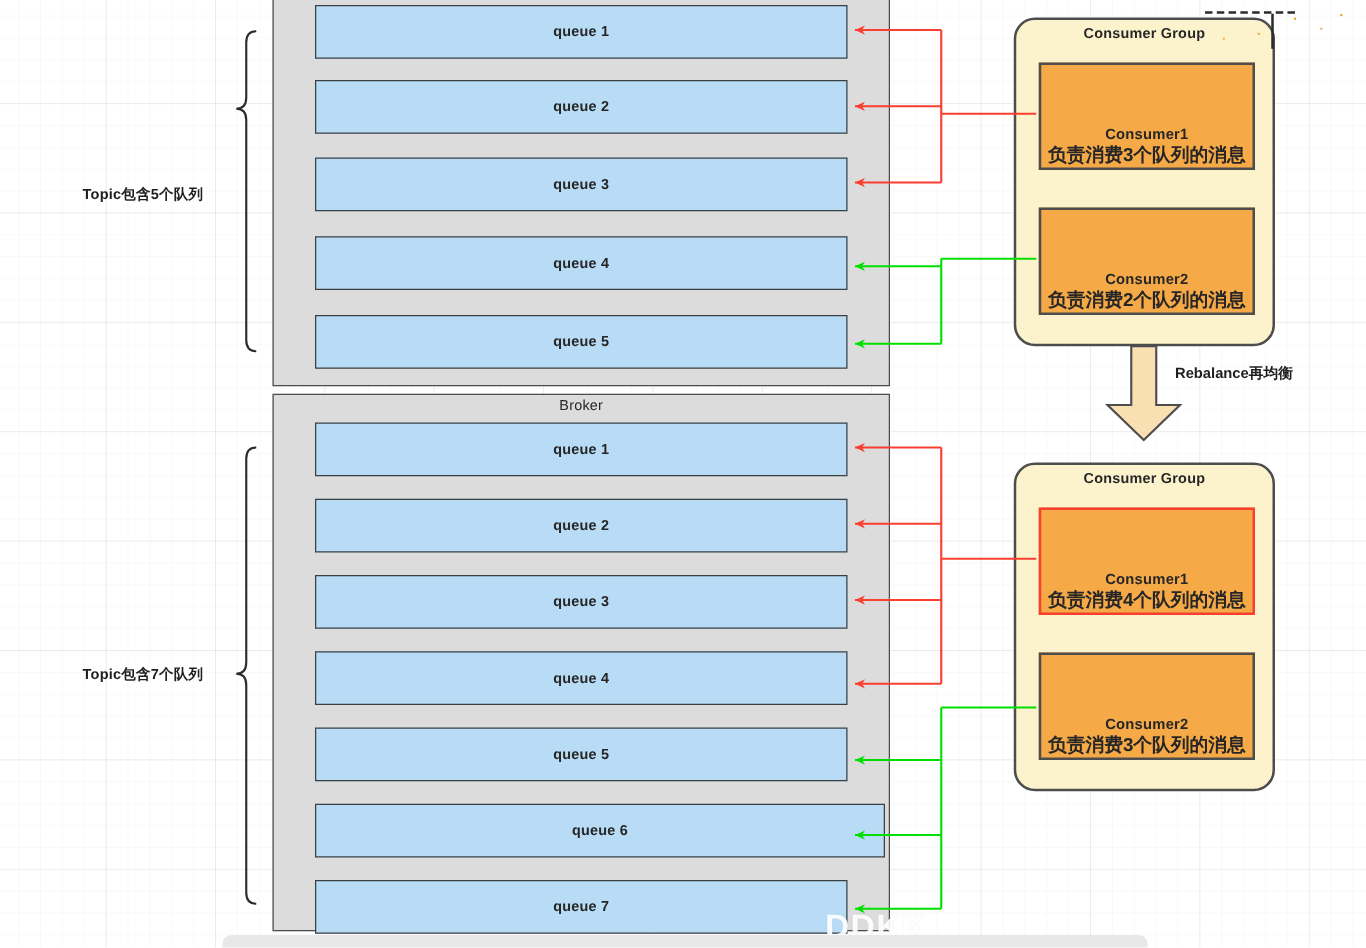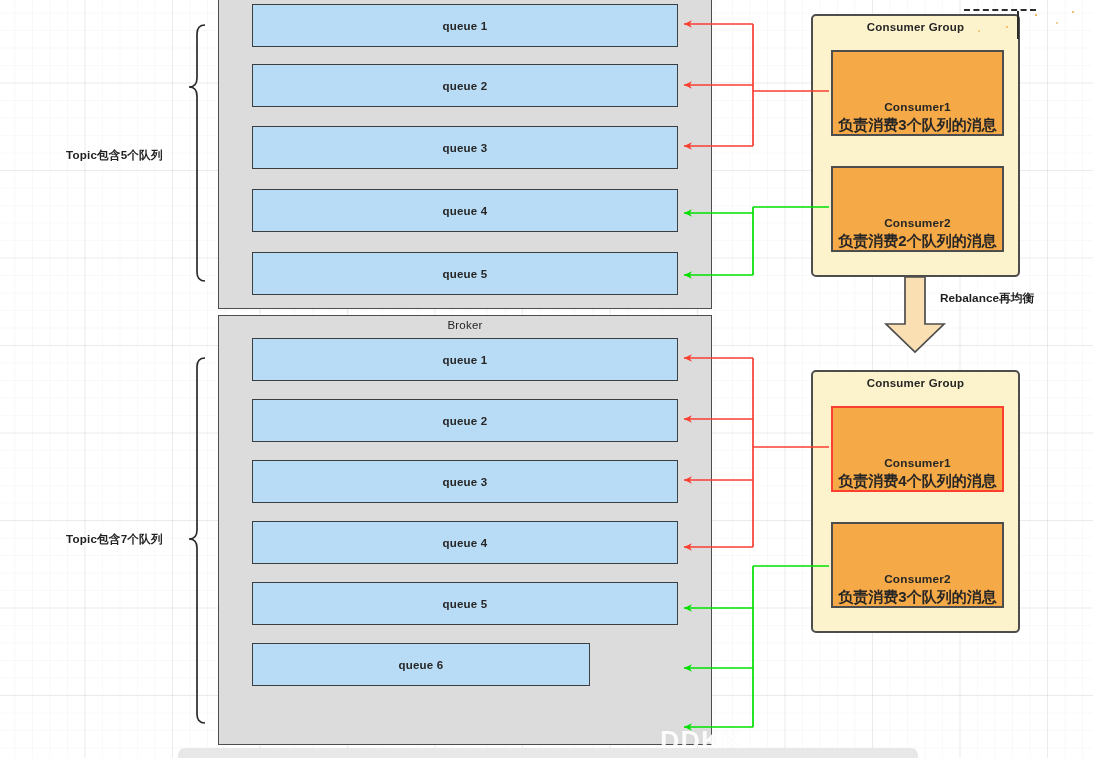--- a/index.html
+++ b/index.html
@@ -52,21 +52,21 @@
     font-weight: bold;
     color: #262626;
     letter-spacing: .2px;
   }
 
   
   .cgroup {
     position: absolute;
     background: #fcf3cd;
     border: 2px solid #4d4d4d;
-    border-radius: 5px;
+    border-radius: 17px;
   }
   .cgroup-title {
     position: absolute;
     top: 5px; left: 0; right: 0;
     text-align: center;
     font-size: 11.5px;
     font-weight: bold;
     color: #262626;
     letter-spacing: .2px;
   }
@@ -182,22 +182,25 @@
     </div>
     <div class="queue" style="left:33px; top:144px; width:426px; height:43px;">
       <span>queue 3</span>
     </div>
     <div class="queue" style="left:33px; top:205px; width:426px; height:43px;">
       <span>queue 4</span>
     </div>
     <div class="queue" style="left:33px; top:266px; width:426px; height:43px;">
       <span>queue 5</span>
     </div>
-    <div class="queue" style="left:33px; top:327px; width:338px; height:43px;">
+    <div class="queue" style="left:33px; top:327px; width:456px; height:43px;">
       <span>queue 6</span>
+    </div>
+    <div class="queue" style="left:33px; top:388px; width:426px; height:43px;">
+      <span>queue 7</span>
     </div>
   </div>
 
   <div class="cgroup" style="left:811px; top:14px; width:209px; height:263px;">
     <div class="cgroup-title">Consumer Group</div>
 
     <div class="consumer" style="left:18px; top:34px; width:173px; height:86px;">
       <div class="c-name">Consumer1</div>
       <div class="c-desc">负责消费3个队列的消息</div>
     </div>

